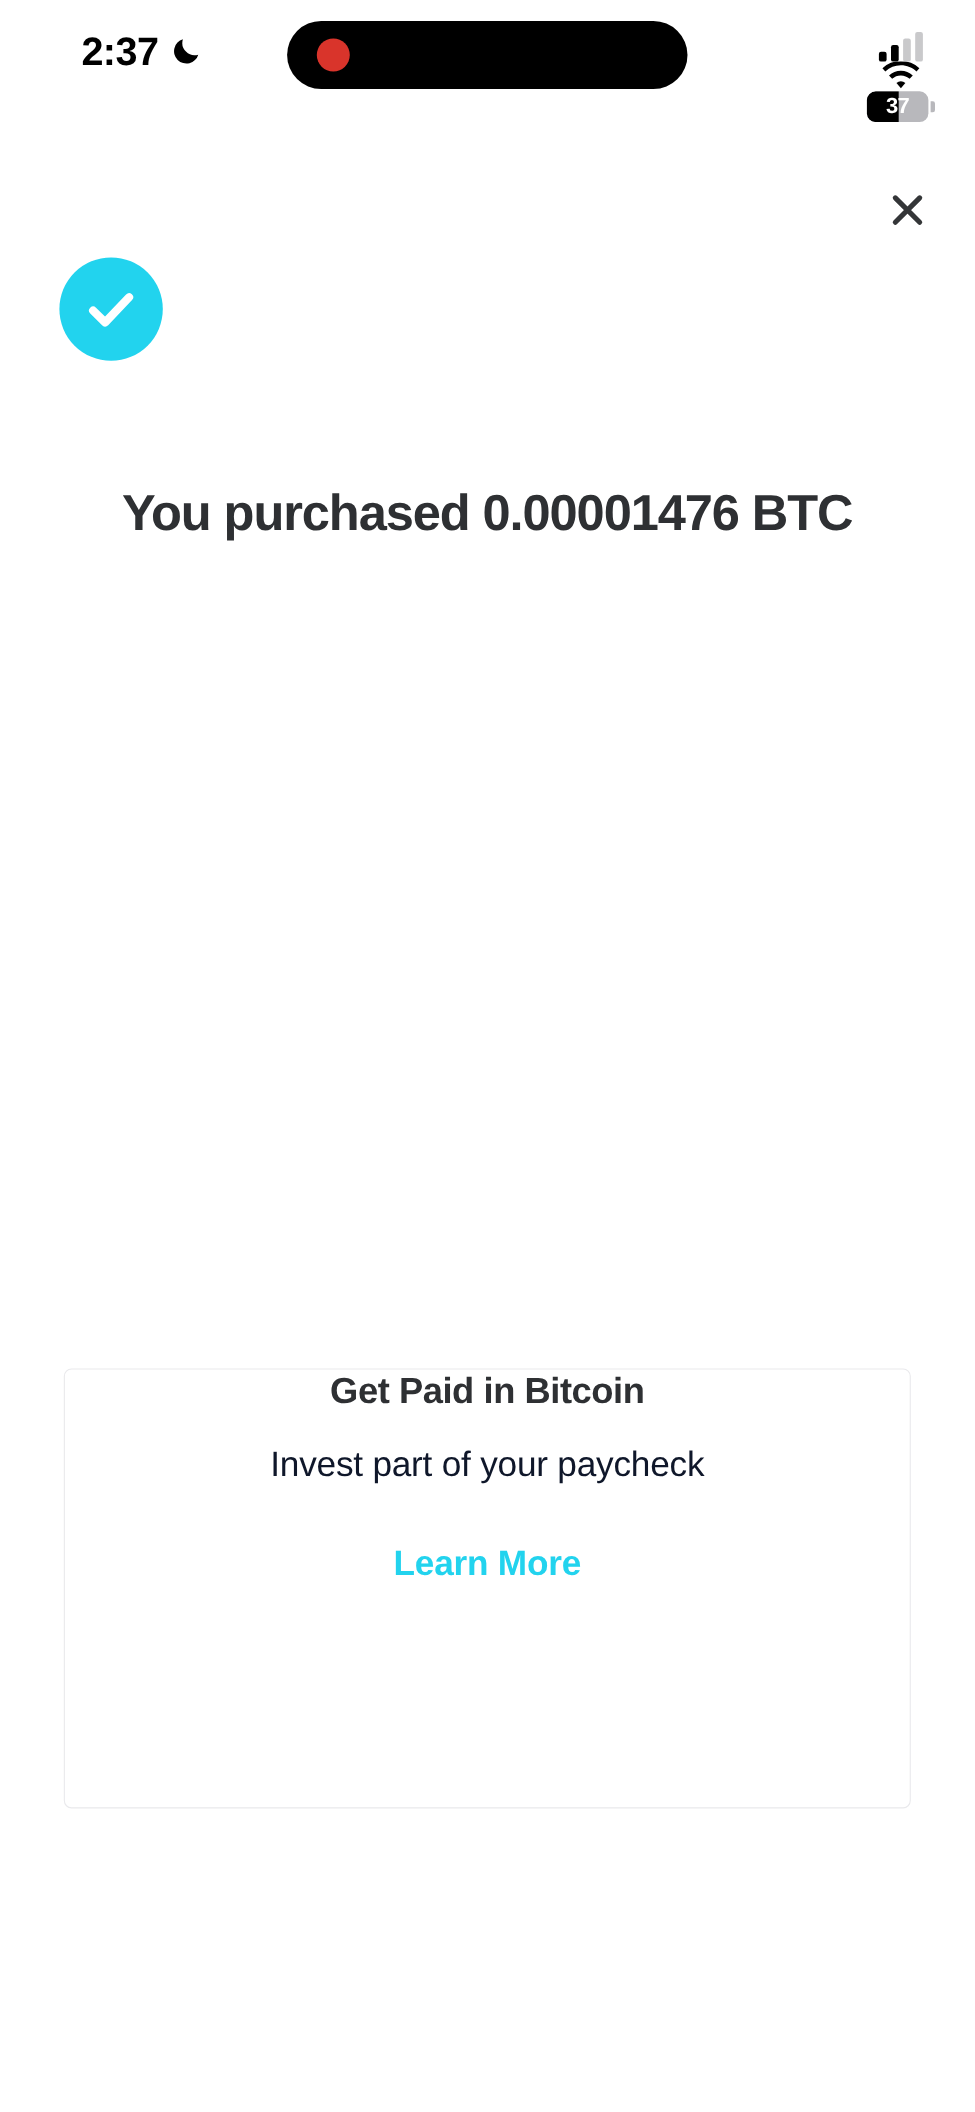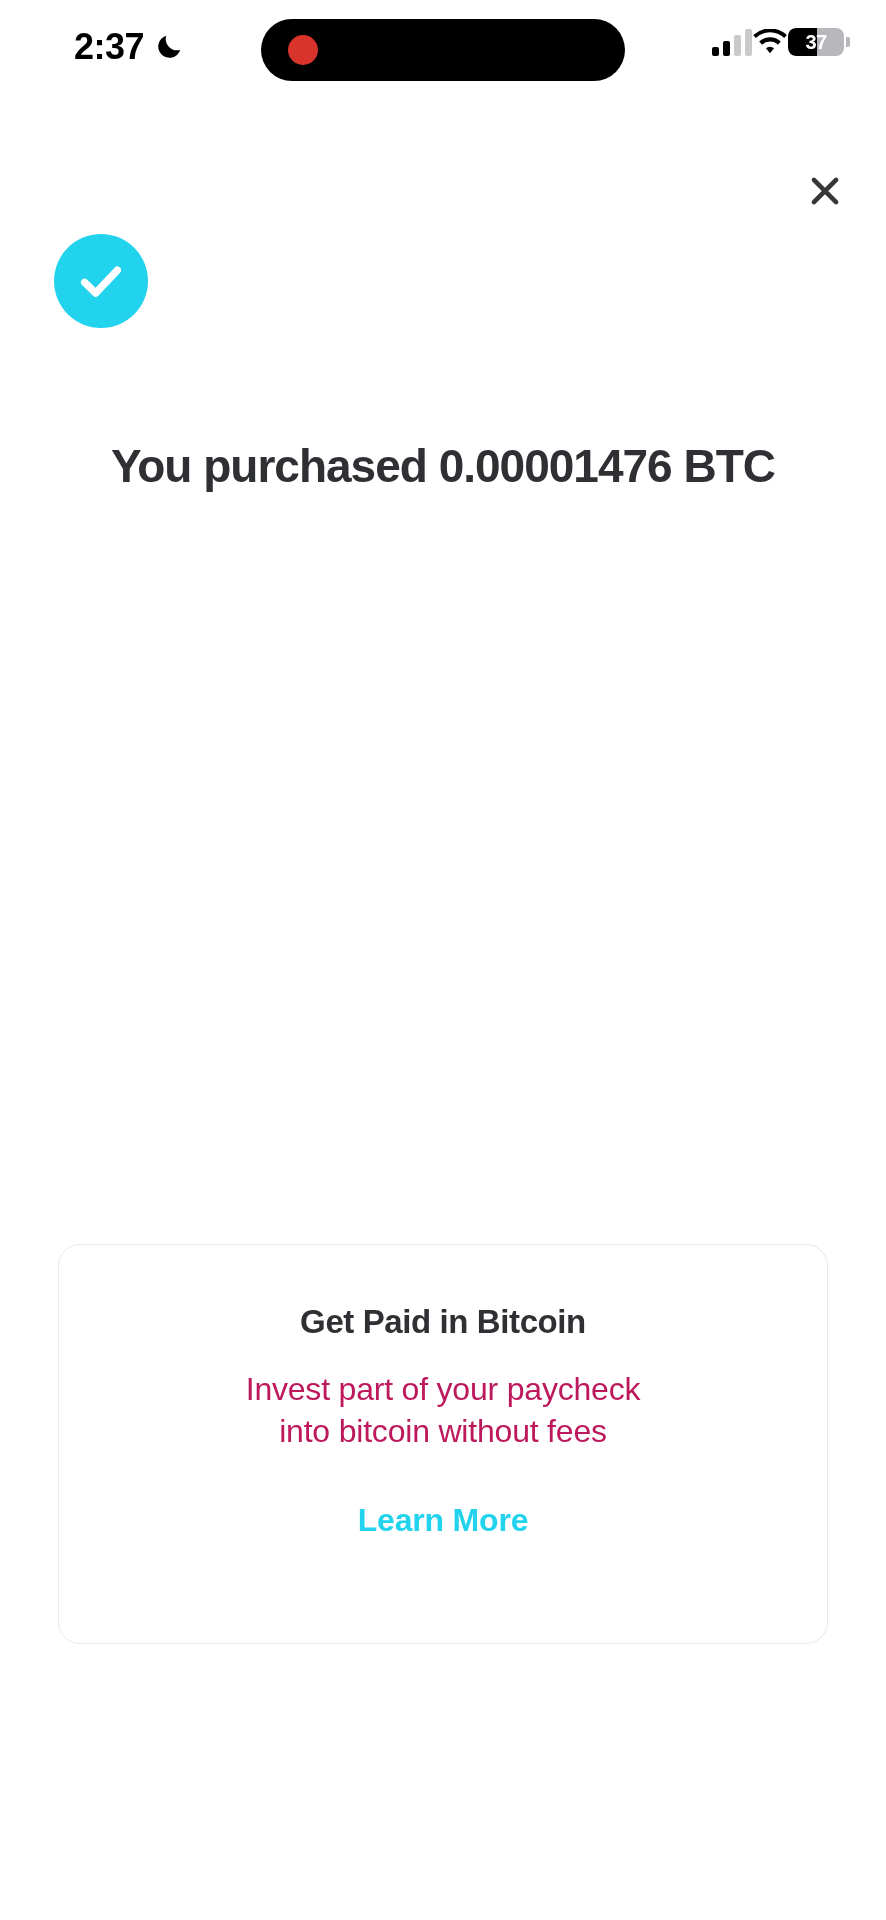--- a/index.html
+++ b/index.html
@@ -39,21 +39,21 @@
   }
   .rec-dot {
     position:absolute; left:27px; top:16px;
     width:30px; height:30px;
     background:#d9342b;
     border-radius:50%;
   }
 
   .status-right {
     position:absolute; right:36px; top:28px;
-    display:flex; align-items:center; gap:0;
+    display:flex; align-items:center; gap:0;flex-direction:column;
   }
   .signal-bars {
     display:flex; align-items:flex-end; gap:4px; height:28px;
   }
   .signal-bars i { display:block; width:7px; border-radius:2px; background:#000000; }
   .signal-bars i:nth-child(1){ height:9px; }
   .signal-bars i:nth-child(2){ height:15px; }
   .signal-bars i:nth-child(3){ height:21px; background:#c9c9cb; }
   .signal-bars i:nth-child(4){ height:27px; background:#c9c9cb; }
   .wifi-icon { display:block; width:36px; height:27px; }
@@ -113,35 +113,34 @@
     letter-spacing:-1px;
     line-height:1.15;
     padding:0 36px;
   }
 
   
   .promo-card {
     position:absolute; left:58px; top:1244px;
     width:770px; height:400px;
     border:1.5px solid #e9e9ec;
-    border-radius:22px;
+    border-radius:7px;
     background:#ffffff;
     display:flex; flex-direction:column; align-items:center;
-    padding-top:58px;
   }
   .promo-title {
     font-size:33px; font-weight:bold;
     color:#2e3033;
     letter-spacing:-0.4px;
     text-align:center;
   }
   .promo-subtitle {
     margin-top:28px;
     font-size:32px;
-    color:#be185d;
+    color:#0f172a;
     line-height:1.30;
     text-align:center;
     letter-spacing:-0.2px;
     max-width:640px;
   }
   .promo-link {
     margin-top:50px;
     font-size:32px; font-weight:bold;
     color:#22D3EE;
     letter-spacing:-0.2px;
@@ -238,21 +237,20 @@
       </svg>
     </span>
   </div>
 
   <div class="headline">You purchased 0.00001476 BTC</div>
 
   <div class="promo-card">
     <div class="promo-title">Get Paid in Bitcoin</div>
     <div class="promo-subtitle">
       <div>Invest part of your paycheck</div>
-      <div>into bitcoin without fees</div>
     </div>
     <div class="promo-link">Learn More</div>
   </div>
 
   <button class="primary-button">
     <span class="primary-button-label">Done</span>
   </button>
   <div class="touch-indicator"></div>
 
   <div class="home-indicator"></div>

